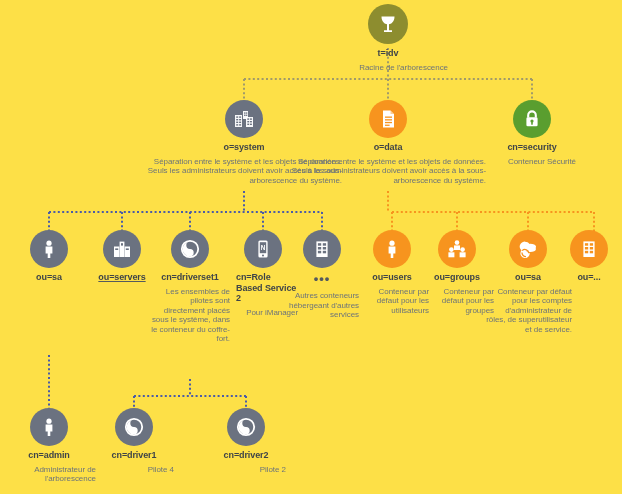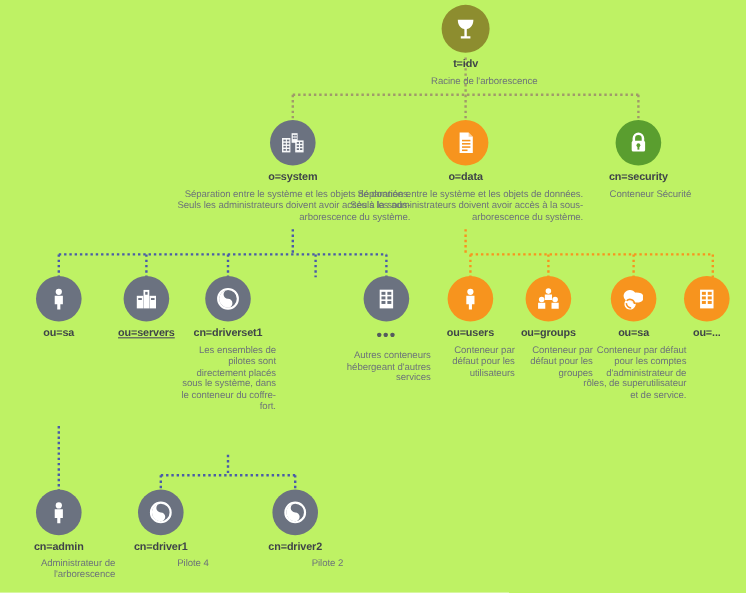--- a/index.html
+++ b/index.html
@@ -6,21 +6,21 @@
   body{
     font-family:"Liberation Sans", sans-serif;
     color:#555a5e;
     -webkit-font-smoothing:antialiased;
   }
   #canvas{
     position:relative;
     width:622px;
     height:494px;
     overflow:hidden;
-    background:#bef264;
+    background:#fde047;
   }
   #edges{position:absolute;left:0;top:0;width:622px;height:494px;}
 
   .node{position:absolute;text-align:center;}
   .disc{
     width:38px;height:38px;border-radius:50%;
     margin:0 auto;
     display:flex;align-items:center;justify-content:center;
     position:relative;
   }
@@ -196,20 +196,32 @@
         <circle cx="12" cy="12" r="8.2" fill="none" stroke="#ffffff" stroke-width="1.8"></circle>
         <path d="M12 4.6 a3.7 3.7 0 0 0 0 7.4 a3.7 3.7 0 0 1 0 7.4 a7.4 7.4 0 0 1 0 -14.8 Z" fill="#ffffff"></path>
         <circle cx="12" cy="8.3" r="1.25" fill="#6b7280"></circle>
         <circle cx="12" cy="15.7" r="1.25" fill="#ffffff"></circle>
       </svg>
     </div>
     <div class="ttl">cn=driverset1</div>
     <div class="dsc">Les ensembles de pilotes sont directement placés sous le système, dans le conteneur du coffre-fort.</div>
   </div>
 
+  <div class="node" style="left:228px;top:230px;width:70px;">
+    <div class="disc" style="background:#6b7280;">
+      <svg width="24" height="24" viewBox="0 0 24 24" aria-hidden="true">
+        <rect x="7.4" y="3.4" width="9.2" height="17.2" rx="1.5" fill="#ffffff"></rect>
+        <rect x="8.8" y="5.2" width="6.4" height="11" fill="#6b7280"></rect>
+        <text x="12" y="13.2" font-family="Liberation Sans, sans-serif" font-size="6.4" font-weight="bold" fill="#ffffff" text-anchor="middle">N</text>
+        <circle cx="12" cy="18.5" r="1.05" fill="#6b7280"></circle>
+      </svg>
+    </div>
+    <div class="ttl" style="text-align:left;padding-left:8px;">cn=Role Based Service 2</div>
+    <div class="dsc">Pour iManager</div>
+  </div>
 
   <div class="node" style="left:285px;top:230px;width:74px;">
     <div class="disc" style="background:#6b7280;">
       <svg width="24" height="24" viewBox="0 0 24 24" aria-hidden="true">
         <rect x="6.4" y="4.4" width="11.2" height="15.6" fill="#ffffff"></rect>
         <g fill="#6b7280">
           <rect x="7.9" y="6.2" width="3.3" height="2.5"></rect>
             <rect x="12.8" y="6.2" width="3.3" height="2.5"></rect>
           <rect x="7.9" y="10" width="3.3" height="2.5"></rect>
             <rect x="12.8" y="10" width="3.3" height="2.5"></rect>

